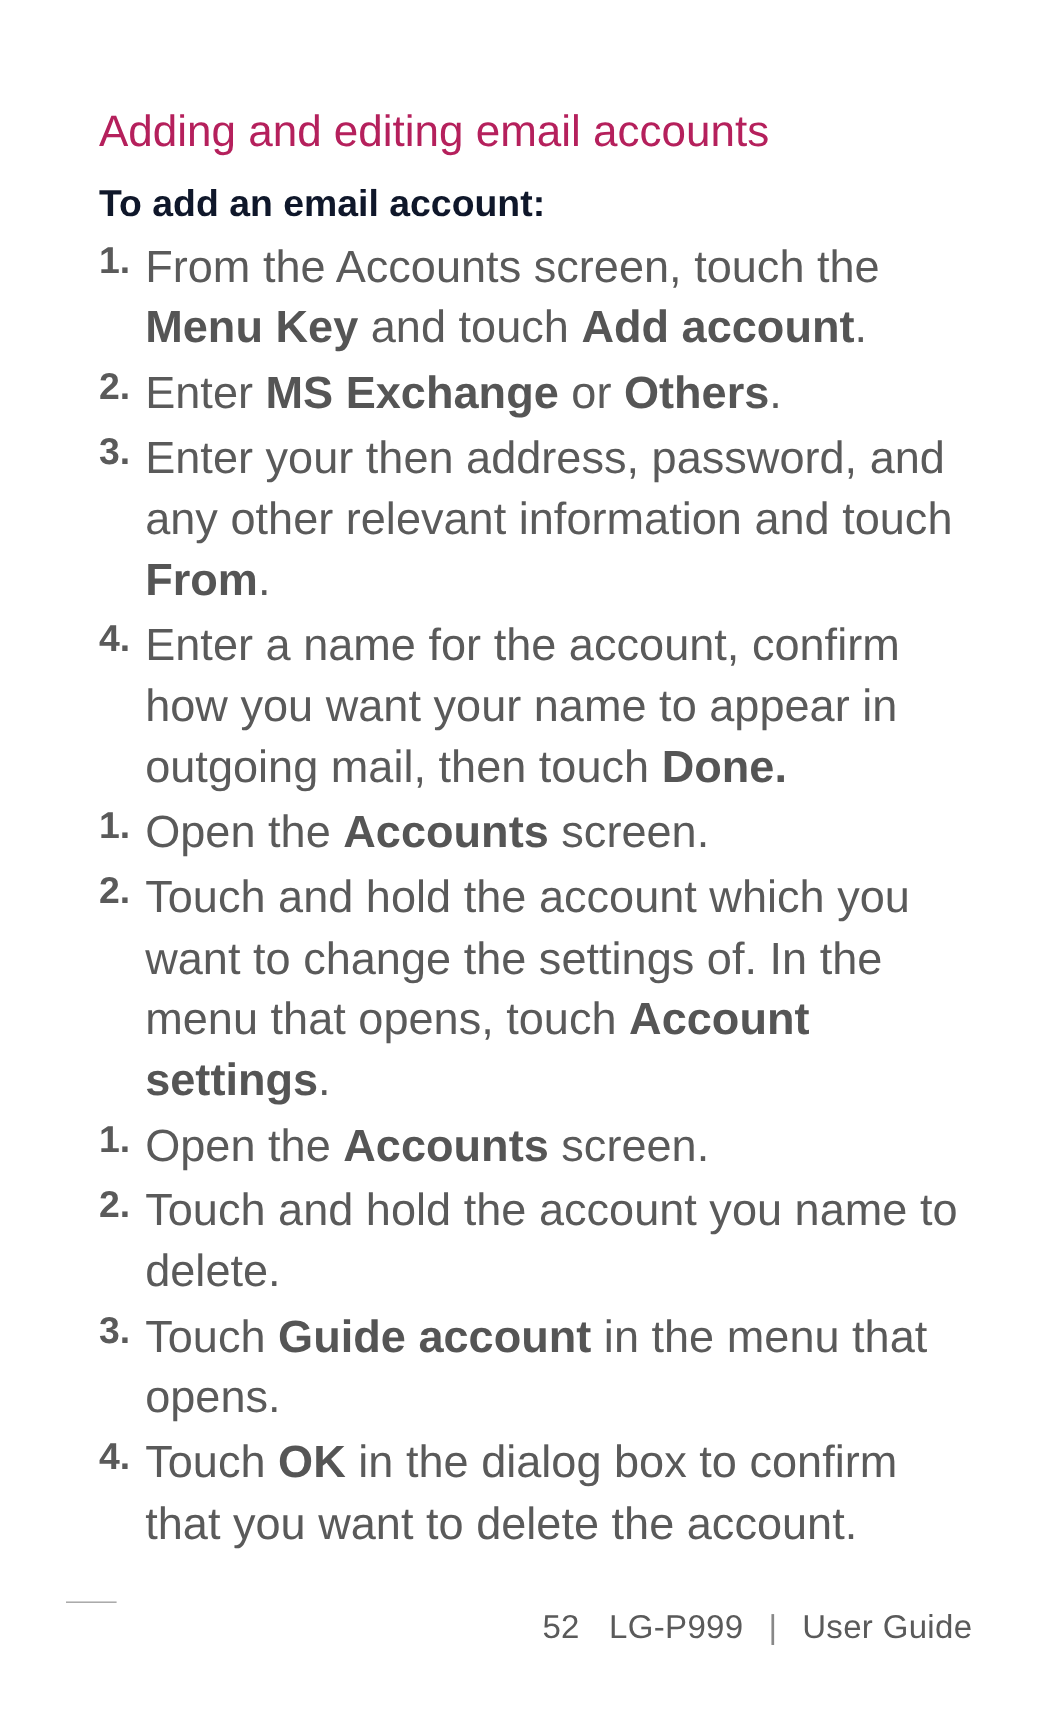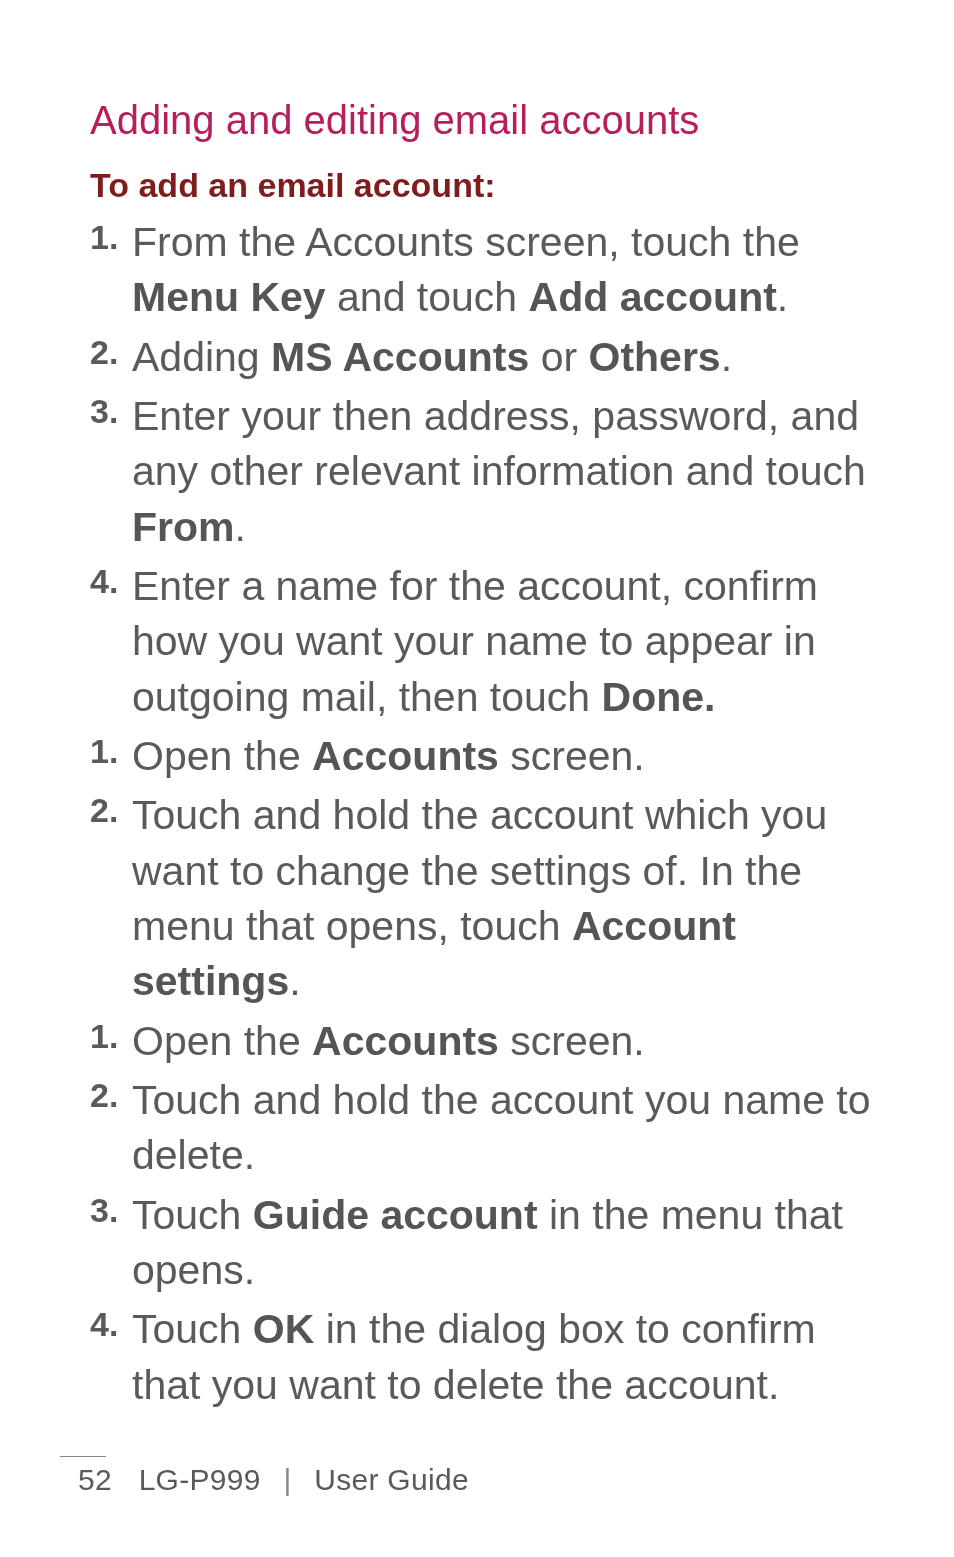--- a/index.html
+++ b/index.html
@@ -23,21 +23,21 @@
   }
   .content { flex: 1; }
   .section-title {
     color: #b5205c;
     font-size: 40px;
     font-weight: 400;
     margin: 0 0 18px 0;
     line-height: 1.25;
   }
   .subheading {
-    color: #7f1d1d;
+    color: #0f172a;
     font-size: 34px;
     font-weight: 700;
     margin: 0 0 6px 0;
     line-height: 1.35;
   }
   .subheading.spaced { margin-top: 36px; }
   ol.steps {
     margin: 0 0 0 0;
     padding: 0 0 0 36px;
     list-style: none;
@@ -61,20 +61,21 @@
     font-weight: 600;
     color: #5a5a5a;
     font-size: 34px;
   }
   .b { font-weight: 700; color: #555; }
   .footer {
     position: absolute;
     left: 78px;
     bottom: 60px;
     right: 70px;
+    text-align: right;
   }
   .footer-rule {
     border: none;
     border-top: 1px solid #888;
     width: 46px;
     margin: 0 0 6px -18px;
   }
   .footer-text {
     font-size: 30px;
     font-weight: 300;
@@ -91,21 +92,21 @@
   <div class="content">
 
     <h1 class="section-title">Adding and editing email accounts</h1>
 
     <div class="subheading">To add an email account:</div>
     <ol class="steps">
       <li>
         <span>From the Accounts screen, touch the </span><span class="b">Menu Key</span><span> and touch </span><span class="b">Add account</span><span>.</span>
       </li>
       <li>
-        <span>Adding </span><span class="b">MS Accounts</span><span> or </span><span class="b">Others</span><span>.</span>
+        <span>Enter </span><span class="b">MS Exchange</span><span> or </span><span class="b">Others</span><span>.</span>
       </li>
       <li>
         <span>Enter your then address, password, and any other relevant information and touch </span><span class="b">From</span><span>.</span>
       </li>
       <li>
         <span>Enter a name for the account, confirm how you want your name to appear in outgoing mail, then touch </span><span class="b">Done.</span>
       </li>
     </ol>
 
     <ol class="steps">

